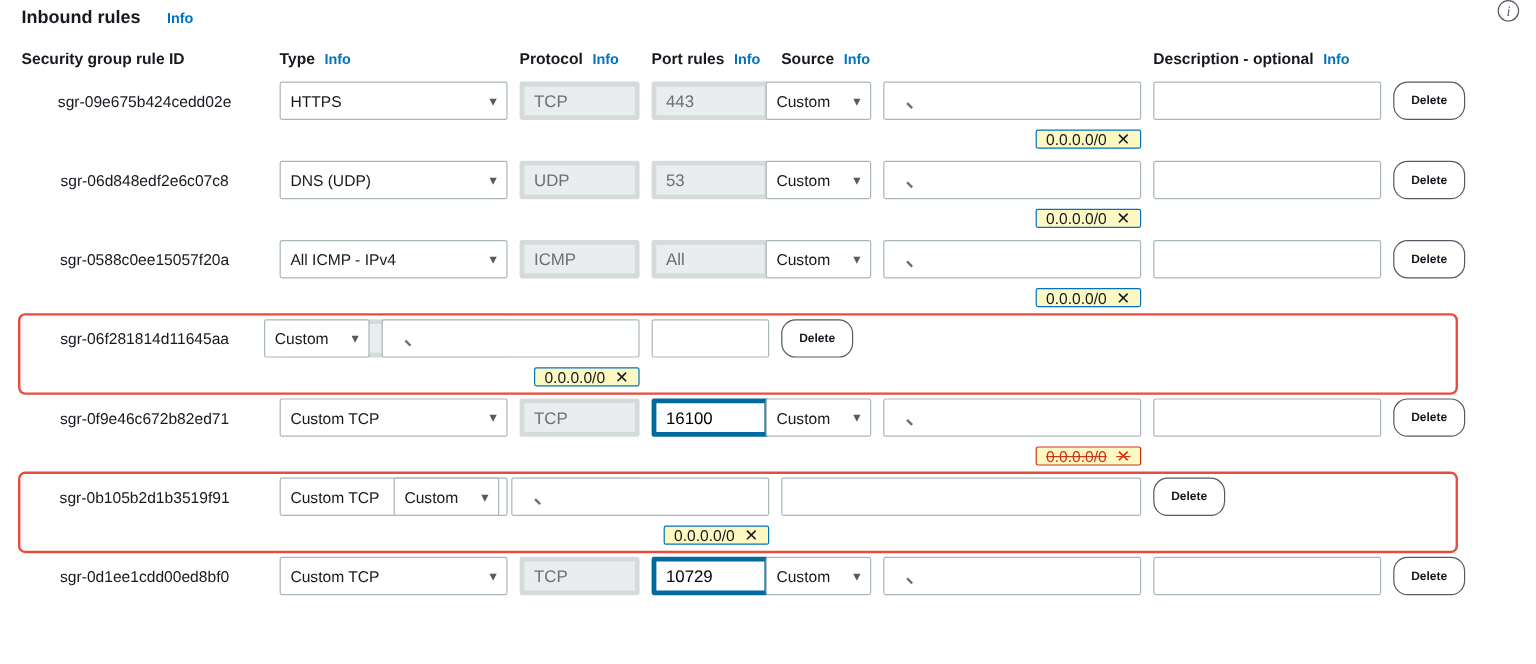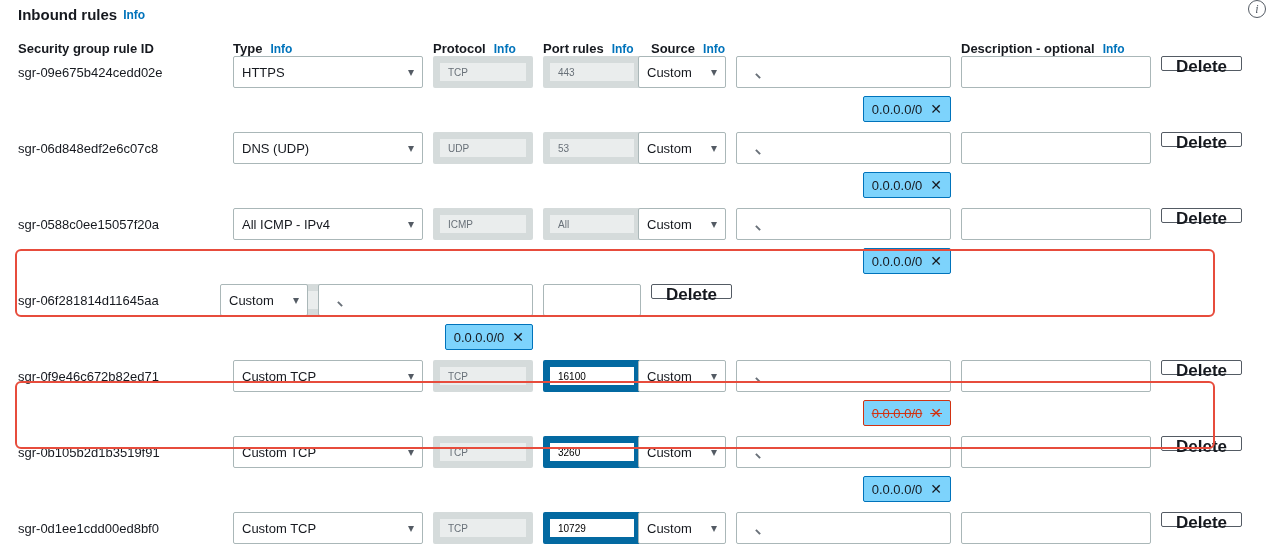--- a/index.html
+++ b/index.html
@@ -1,42 +1,42 @@
 <!DOCTYPE html>
 <html><head>
   <meta charset="utf-8">
   <style>
     * { box-sizing: border-box; margin: 0; padding: 0; font-family: "Amazon Ember", "Helvetica Neue", Arial, sans-serif; }
     body { background: #fff; font-size: 13px; color: #16191f; }
     .container { padding: 6px 18px 20px; max-width: 1230px; position: relative; }
-    .section-title { font-weight: 700; font-size: 15px; margin-bottom: 18px; display: flex; align-items: center; gap: 6px; }
+    .section-title { font-weight: 700; font-size: 15px; margin-bottom: 18px; display: flex; align-items: center; gap: 22px; }
     .info-link { color: #0073bb; font-weight: 700; font-size: 12px; cursor: pointer; }
     .header-row, .rule-row { display: grid; grid-template-columns: 205px 190px 100px 98px 300px 190px 60px; gap: 10px; align-items: start; }
-    .header-row { }
+    .header-row { margin-bottom: 12px; }
     .header-row > div { font-weight: 700; font-size: 13px; display: flex; align-items: center; gap: 8px; }
     .rules-area { position: relative; }
     .rule-row { margin-bottom: 10px; min-height: 56px; }
-    .cell-rid { padding-top: 9px; font-size: 13px; }
+    .cell-rid { padding-top: 9px; font-size: 13px; text-align: center; }
     .select { width: 100%; height: 32px; border: 1px solid #aab7b8; border-radius: 2px; padding: 0 24px 0 8px; background: #fff; font-size: 13px; cursor: pointer; display: flex; align-items: center; justify-content: space-between; position: relative; }
     .select::after { content: "▾"; position: absolute; right: 8px; color: #545b64; font-size: 12px; }
     .select.narrow { width: 88px; }
-    .input, .input-ro { width: 100%; height: 32px; border: 7px solid #0369a1; border-radius: 2px; padding: 0 8px; font-size: 10px; background: #fff; }
+    .input, .input-ro { width: 100%; height: 32px; border: 4px solid #0369a1; border-radius: 2px; padding: 0 8px; font-size: 14px; background: #fff; }
     .input-ro { background: #eaeded; color: #687078; border-color: #d5dbdb; cursor: not-allowed; }
     .source-cell { display: flex; flex-direction: column; gap: 8px; align-items: flex-end; }
     .source-top { display: flex; gap: 10px; }
     .search-input { flex: 1; height: 32px; border: 1px solid #aab7b8; border-radius: 2px; padding: 0 8px 0 28px; background: #fff; position: relative; }
     .search-wrap { position: relative; flex: 1; }
     .search-wrap::before { content: ""; position: absolute; left: 8px; top: 8px; width: 14px; height: 14px; border: 2px solid #687078; border-radius: 50%; }
     .search-wrap::after { content: ""; position: absolute; left: 19px; top: 19px; width: 6px; height: 2px; background: #687078; transform: rotate(45deg); }
-    .cidr-tag { display: inline-flex; align-items: center; gap: 8px; height: 26px; padding: 0 8px; border: 1px solid #0073bb; border-radius: 2px; font-size: 13px; color: #16191f; background: #7dd3fc; width: fit-content; }
+    .cidr-tag { display: inline-flex; align-items: center; gap: 8px; height: 16px; padding: 0 8px; border: 1px solid #0073bb; border-radius: 2px; font-size: 13px; color: #16191f; background: #fef9c3; width: fit-content; }
     .cidr-tag .x { cursor: pointer; color: #16191f; font-size: 14px; font-weight: 400; }
     .cidr-tag.struck { position: relative; border-color: #d13212; color: #d13212; }
     .cidr-tag.struck .x { color: #d13212; }
     .desc-input { width: 100%; height: 32px; border: 1px solid #aab7b8; border-radius: 2px; padding: 0 8px; font-size: 13px; }
-    .btn { height: 15px; padding: 0 14px; border: 1px solid #545b64; border-radius: 2px; background: #fff; font-size: 17px; font-weight: 700; cursor: pointer; color: #16191f; }
+    .btn { height: 32px; padding: 0 14px; border: 1px solid #545b64; border-radius: 12px; background: #fff; font-size: 10px; font-weight: 700; cursor: pointer; color: #16191f; }
     .highlight-box { position: absolute; left: -3px; right: -3px; border: 2px solid #e74c3c; border-radius: 6px; pointer-events: none; z-index: 1; }
     .info-circle { position: absolute; right: -36px; top: 0; width: 18px; height: 18px; border: 1px solid #545b64; border-radius: 50%; display: flex; align-items: center; justify-content: center; font-size: 12px; font-style: italic; font-family: serif; color: #545b64; cursor: pointer; }
     input[type="text"] { font-family: inherit; }
   </style>
 </head>
 <body>
 
 <div class="container">
   <div class="info-circle">i</div>
 
@@ -169,21 +169,20 @@
         </div>
         <div><input type="text" class="desc-input" style=""></div>
         <div><button class="btn">Delete</button></div>
       </div>
       <div class="rule-row">
         <div class="cell-rid">sgr-0b105b2d1b3519f91</div>
         <div>
           <div class="select" tabindex="0">Custom TCP</div>
         </div>
         <div><input type="text" readonly="" class="input-ro" value="TCP" style=""></div>
-        <div><input type="text" class="input" value="3260" style=""></div>
         <div class="source-cell">
           <div class="source-top">
             <div class="select narrow" tabindex="0">Custom</div>
             <div class="search-wrap"><input type="text" class="search-input" style=""></div>
           </div>
           <div class="cidr-tag">
             <span>0.0.0.0/0</span>
             <span class="x">✕</span>
           </div>
         </div>

